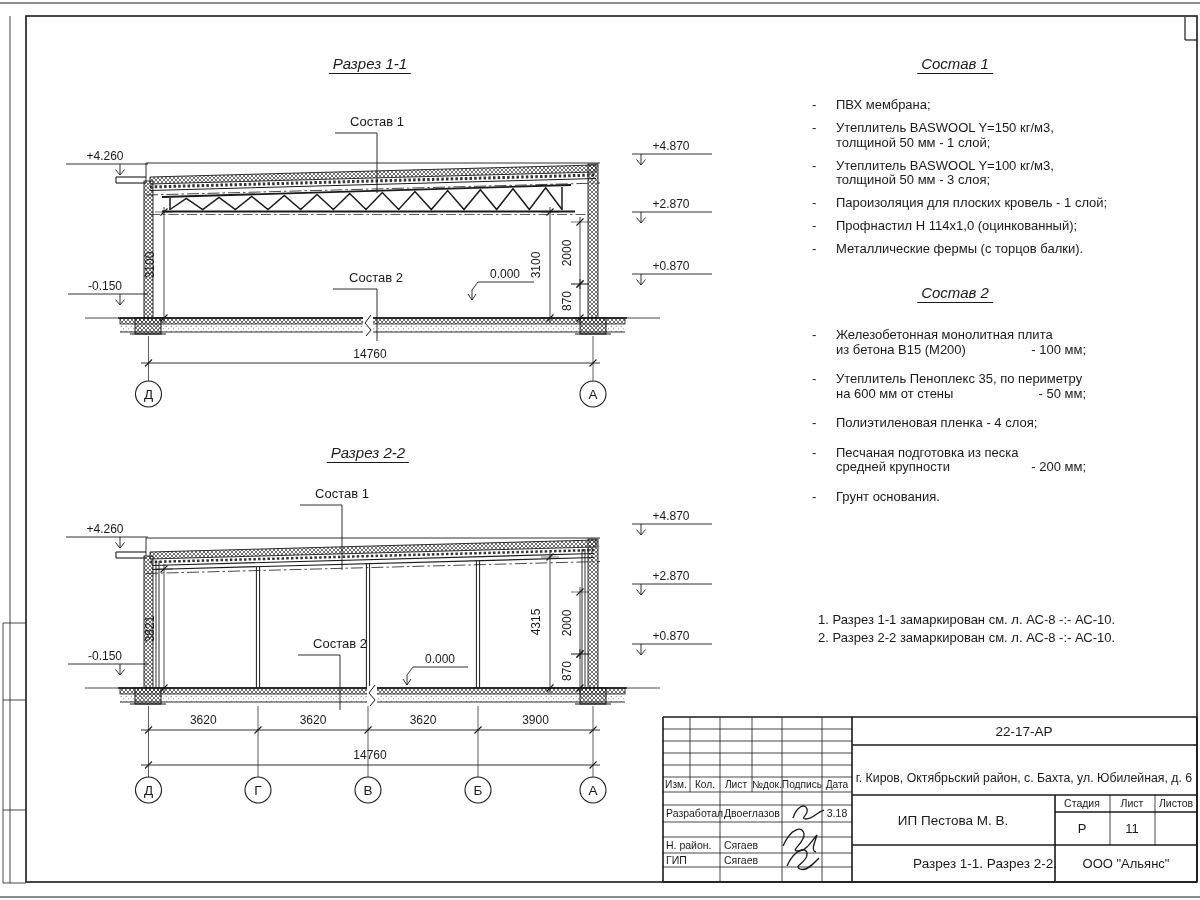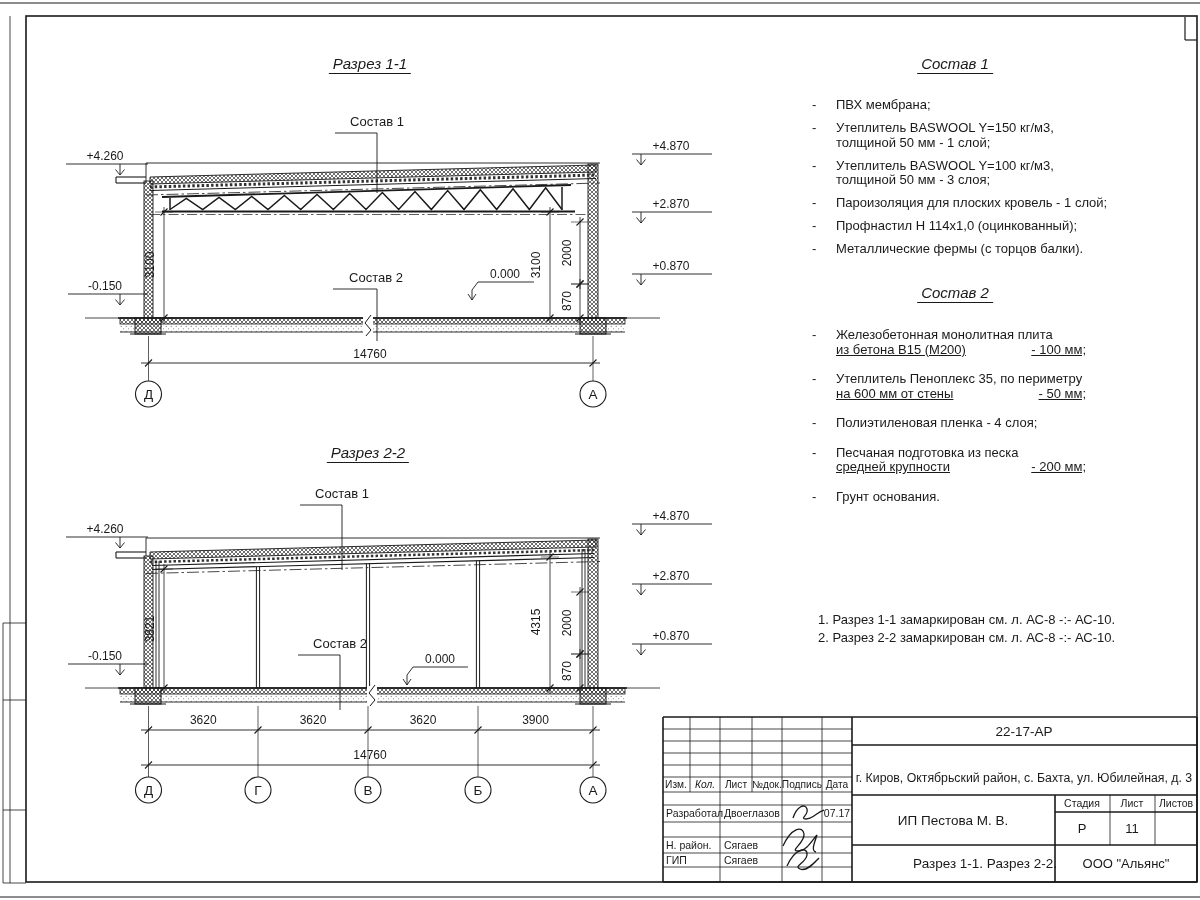--- a/index.html
+++ b/index.html
@@ -8,21 +8,21 @@
   svg.cad{position:absolute;left:0;top:0;}
   .stitle{position:absolute;transform:translateX(-50%);font:italic 15px/1.25 "Liberation Sans",sans-serif;white-space:nowrap;}
   .stitle span{border-bottom:1.3px solid #1a1a1a;padding:0 4px 1px 4px;}
   .mat-list{position:absolute;width:310px;font-size:13px;line-height:14.5px;}
   .mat-item{display:flex;}
   #list1 .mat-item{margin-bottom:8.5px;}
   #list2 .mat-item{margin-bottom:15px;}
   .mat-item .dash{width:24px;flex:none;}
   .mat-item .cnt{display:flex;flex-direction:column;}
   .row{display:block;white-space:nowrap;}
-  .val-row{display:flex;justify-content:space-between;width:250px;white-space:nowrap;text-decoration:underline;}
+  .val-row{display:flex;justify-content:space-between;width:250px;white-space:nowrap;}
   .notes{position:absolute;font-size:13px;line-height:17.5px;white-space:nowrap;}
   .tb{position:absolute;white-space:nowrap;font-size:11px;}
   .ctr{transform:translate(-50%,-50%);}
 </style>
 </head>
 <body>
 
 <div class="sheet">
 
   <svg class="cad" id="cad" width="1200" height="900" viewBox="0 0 1200 900">
@@ -399,40 +399,40 @@
         </span>
       </div>
     </div>
 
   <div class="notes" style="left:818px;top:611px;">
     <div>1. Разрез 1-1 замаркирован см. л. АС-8 -:- АС-10.</div>
     <div>2. Разрез 2-2 замаркирован см. л. АС-8 -:- АС-10.</div>
   </div>
 
   <div class="tb ctr" style="left:1024px;top:731px;font-size:13.5px;">22-17-АР</div>
-  <div class="tb ctr" style="left:1024px;top:778px;font-size:12.3px;">г. Киров, Октябрьский район, с. Бахта, ул. Юбилейная, д. 3</div>
+  <div class="tb ctr" style="left:1024px;top:778px;font-size:12.3px;">г. Киров, Октябрьский район, с. Бахта, ул. Юбилейная, д. 6</div>
   <div class="tb ctr" style="left:953px;top:820px;font-size:13.5px;">ИП Пестова М. В.</div>
   <div class="tb ctr" style="left:953px;top:863px;font-size:13.5px;margin-left:32px;">Разрез 1-1. Разрез 2-2.</div>
   <div class="tb ctr" style="left:1126px;top:863px;font-size:13px;">ООО "Альянс"</div>
 
   <div class="tb ctr" style="left:1082px;top:803px;font-size:10.5px;">Стадия</div>
   <div class="tb ctr" style="left:1132px;top:803px;font-size:10.5px;">Лист</div>
   <div class="tb ctr" style="left:1176px;top:803px;font-size:10.5px;">Листов</div>
   <div class="tb ctr" style="left:1082px;top:828px;font-size:13px;">Р</div>
   <div class="tb ctr" style="left:1132px;top:828px;font-size:13px;">11</div>
   <div class="tb ctr" style="left:1176px;top:828px;font-size:13px;"></div>
 
   <div class="tb ctr" style="left:676px;top:784px;font-size:10.2px;">Изм.</div>
-  <div class="tb ctr" style="left:705px;top:784px;font-size:10.2px;font-style:italic;">Кол.</div>
+  <div class="tb ctr" style="left:705px;top:784px;font-size:10.2px;">Кол.</div>
   <div class="tb ctr" style="left:736px;top:784px;font-size:10.2px;">Лист</div>
   <div class="tb ctr" style="left:767px;top:784px;font-size:10.2px;">№док.</div>
   <div class="tb ctr" style="left:802px;top:784px;font-size:10.2px;">Подпись</div>
   <div class="tb ctr" style="left:837px;top:784px;font-size:10.2px;">Дата</div>
 
   <div class="tb" style="left:666px;top:807px;font-size:10.5px;">Разработал</div>
   <div class="tb" style="left:724px;top:807px;font-size:10.5px;">Двоеглазов</div>
-  <div class="tb ctr" style="left:837px;top:813px;font-size:10.5px;">07.17</div>
+  <div class="tb ctr" style="left:837px;top:813px;font-size:10.5px;">3.18</div>
   <div class="tb" style="left:666px;top:839px;font-size:10.5px;">Н. район.</div>
   <div class="tb" style="left:724px;top:839px;font-size:10.5px;">Сягаев</div>
   <div class="tb" style="left:666px;top:854px;font-size:10.5px;">ГИП</div>
   <div class="tb" style="left:724px;top:854px;font-size:10.5px;">Сягаев</div>
 
 </div>
 
 </body></html>

